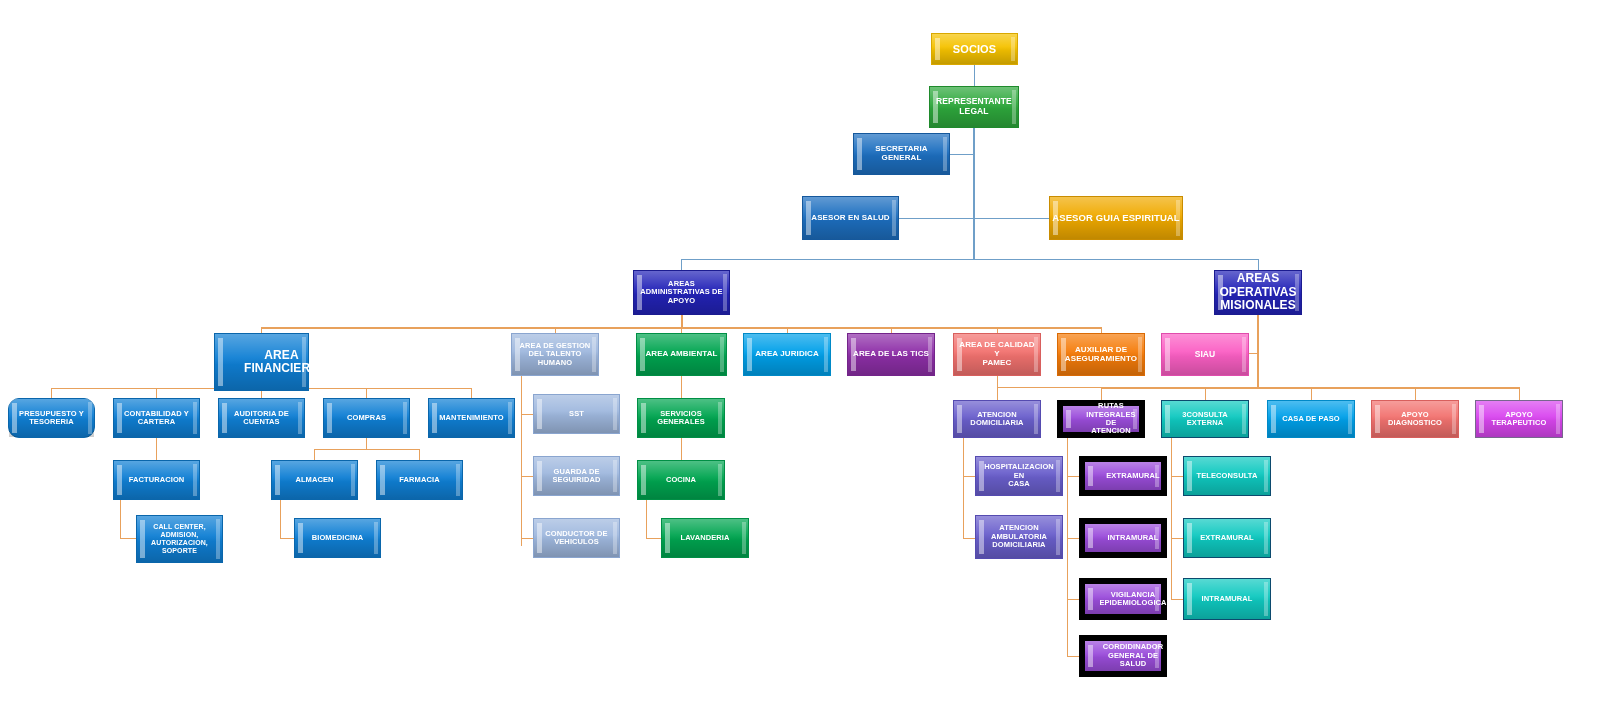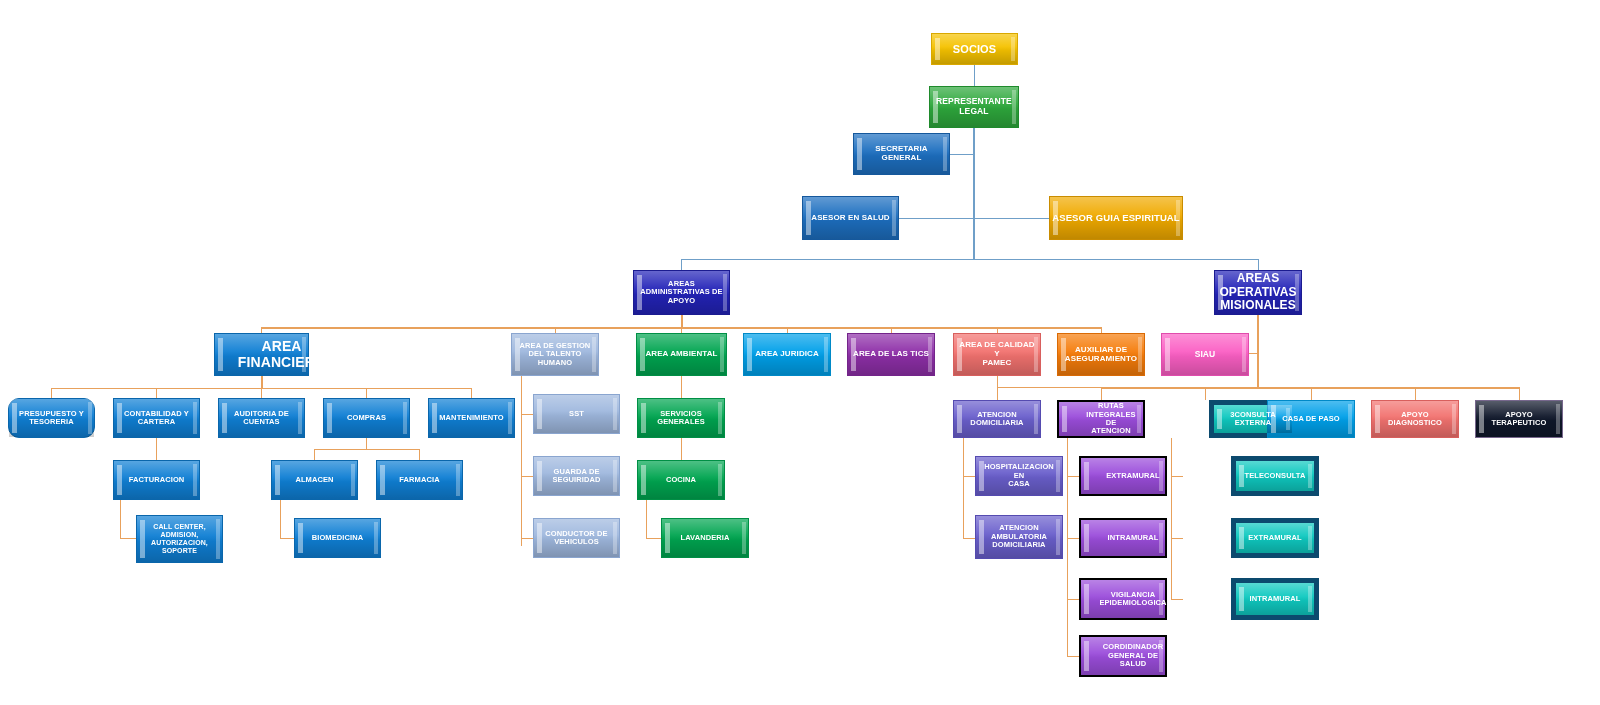--- a/index.html
+++ b/index.html
@@ -32,28 +32,28 @@
   
   .c-gold      {background:#f5c200;border:1px solid #d9a800;}
   .c-gold2     {background:#f0aa00;border:1px solid #c98c00;}
   .c-green     {background:#2ea83c;border:1px solid #1f8a2c;}
   .c-green2    {background:#00a550;border:1px solid #008f45;}
   .c-blue      {background:#1d6fc0;border:1px solid #15589c;}
   .c-blue2     {background:#0f7fd4;border:1px solid #0a66ab;}
   .c-navy      {background:#2323b8;border:1px solid #1b1b90;}
   .c-lightblue {background:#9fb8de;border:1px solid #8aa5cf;}
   .c-purple    {background:#8e2fa8;border:1px solid #73248a;}
-  .c-purple2   {background:#9b4ddb;border:2px solid #000000;padding-left:20px;}
+  .c-purple2   {background:#9b4ddb;border:6px solid #000000;padding-left:20px;}
   .c-purple3   {background:#6a5fcc;border:1px solid #554bb0;}
   .c-salmon    {background:#f2726f;border:1px solid #d85f5d;}
   .c-orange    {background:#f57c0a;border:1px solid #d96a05;}
   .c-pink      {background:#fb5fc4;border:1px solid #e04cac;}
-  .c-teal      {background:#0fc9c0;border:5px solid #0c4a6e;margin-left:48px;}
+  .c-teal      {background:#0fc9c0;border:1px solid #0c4a6e;}
   .c-cyan      {background:#00a0e9;border:1px solid #0089c7;}
-  .c-mauve     {background:#0f172a;border:1px solid #77678d;}
+  .c-mauve     {background:#d946ef;border:1px solid #77678d;}
 </style>
 </head>
 <body>
 
 <div id="canvas">
 
   <div class="conn v blue" style="left:974px;top:65px;height:21px;"></div>
 
   <div class="conn v2 blue" style="left:973px;top:128px;height:132px;"></div>
 
@@ -168,21 +168,21 @@
 ADMINISTRATIVAS DE
 APOYO</span>
   </div>
 
   <div class="node c-navy" style="left:1214px;top:270px;width:88px;height:45px;font-size:12px;">
     <span class="sheen"></span>
     <span class="lbl">AREAS OPERATIVAS
 MISIONALES</span>
   </div>
 
-  <div class="node c-blue2" style="left:214px;top:333px;width:95px;height:43px;font-size:14px;padding-left:40px;">
+  <div class="node c-blue2" style="left:214px;top:333px;width:95px;height:58px;font-size:12px;padding-left:40px;">
     <span class="sheen"></span>
     <span class="lbl">AREA FINANCIERA</span>
   </div>
 
   <div class="node c-lightblue" style="left:511px;top:333px;width:88px;height:43px;font-size:7.5px;">
     <span class="sheen"></span>
     <span class="lbl">AREA DE GESTION
 DEL TALENTO
 HUMANO</span>
   </div>

